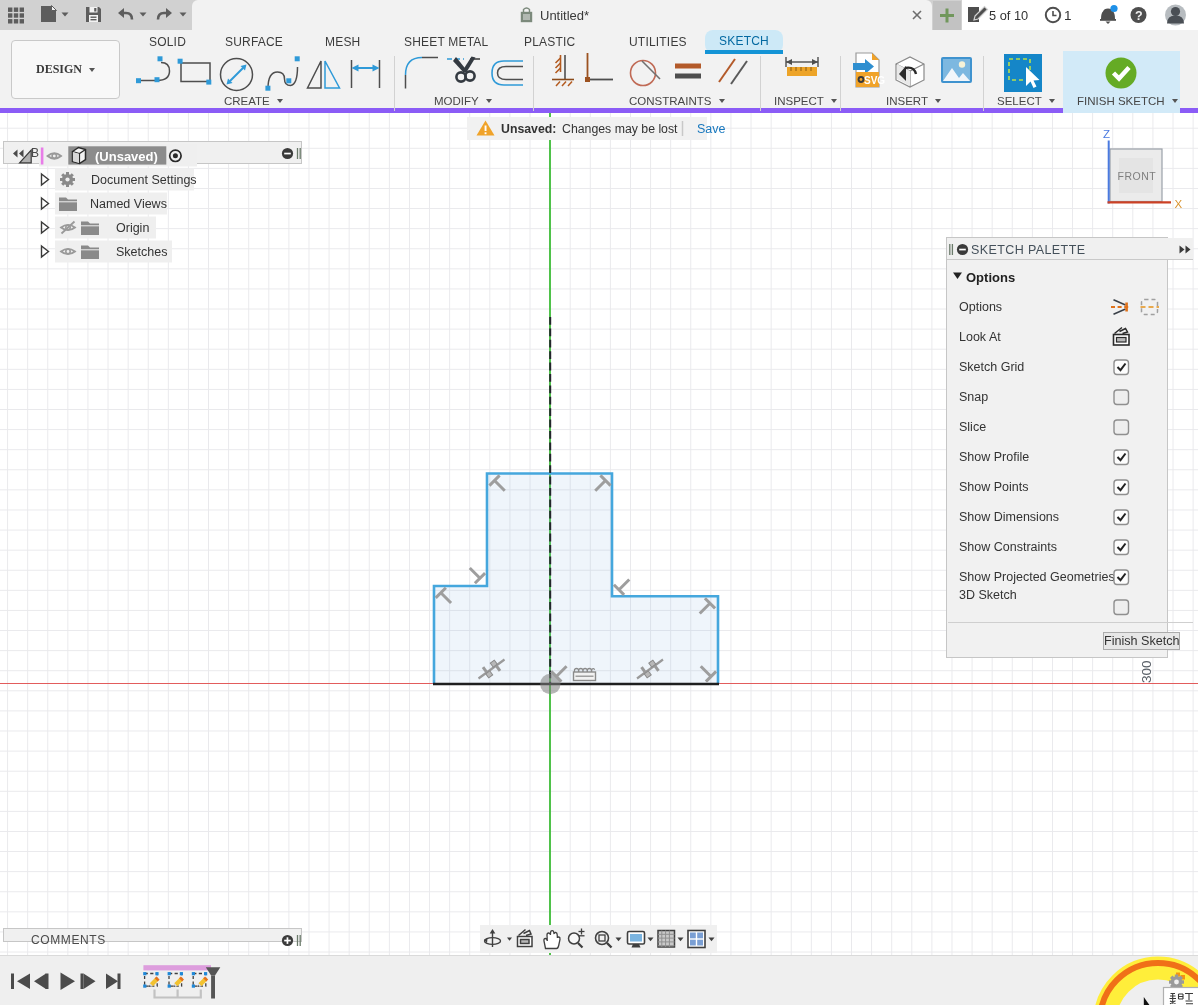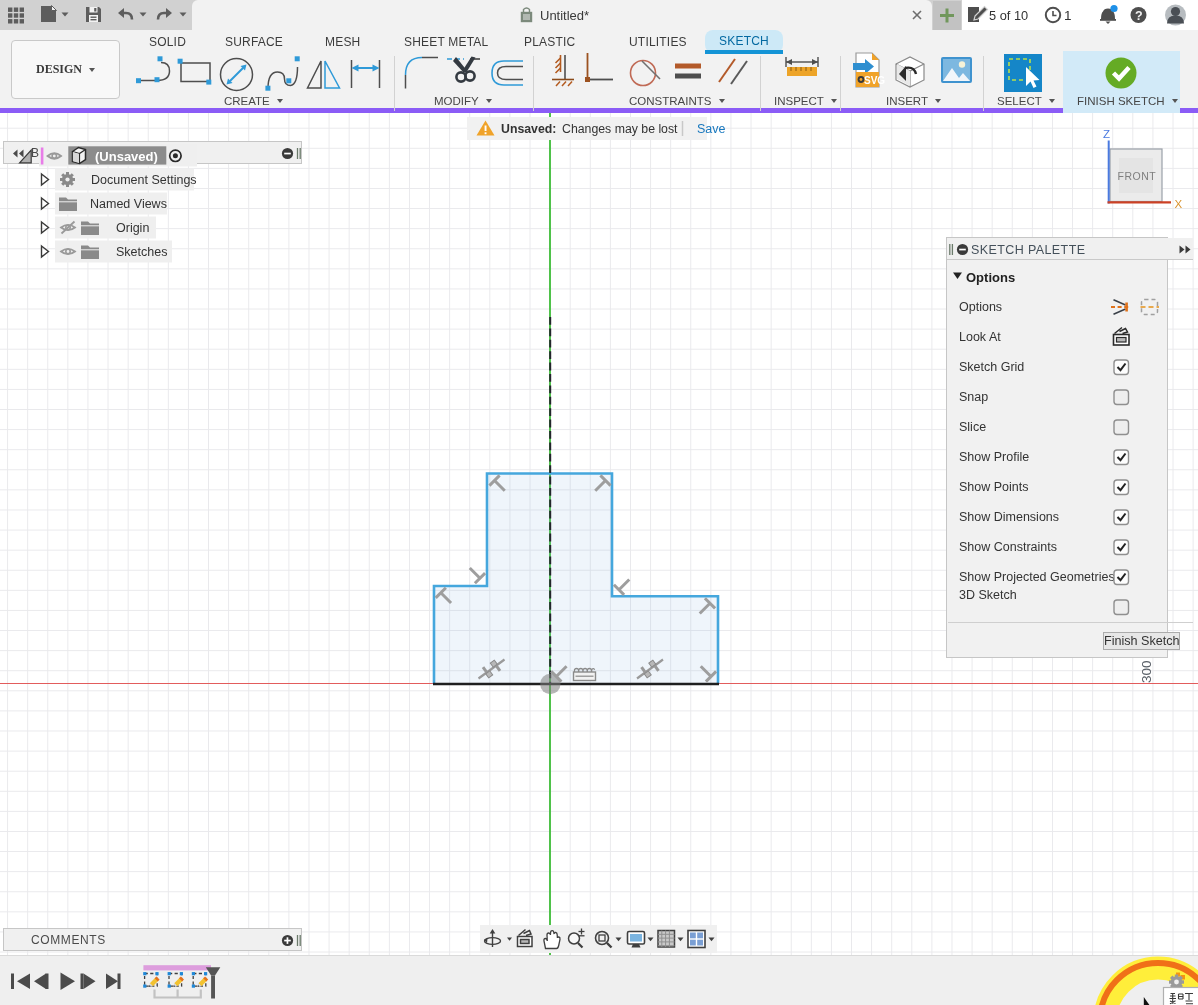--- a/index.html
+++ b/index.html
@@ -20,21 +20,21 @@
 .caret { display:inline-block; width:0; height:0; border-left:3.5px solid transparent; border-right:3.5px solid transparent; border-top:4.5px solid #555; vertical-align:middle; margin-left:4px; margin-bottom:1px; }
 
 #canvas { left:0; top:113px; width:1198px; height:845px;
   background-image:linear-gradient(to right,#e9e9ec 1px,transparent 1px),linear-gradient(to bottom,#e9e9ec 1px,transparent 1px);
   background-size:20.1px 20.1px; background-position:7.1px -5.4px; background-color:#fff; }
 #yaxis { left:549px; top:113px; width:1.7px; height:845px; background:#4fc24a; }
 #xaxis { left:0; top:682.7px; width:1198px; height:1.7px; background:#e25c5c; }
 
 .phead { position:absolute; background:#f0f0f0; border:1px solid #c6c6c6; }
 #browserhead { left:3px; top:117px; width:299px; height:23px;margin-top:24px; }
-#commentshead { left:3px; top:928px; width:299px; height:23px; }
+#commentshead { left:3px; top:928px; width:299px; height:14px; }
 .phead .ptitle { position:absolute; left:27px; top:4px; font-size:12px; color:#4a4a4a; letter-spacing:0.6px; }
 
 #palette { left:946px; top:237px; width:222px; height:421px; background:#f1f1f1; border:1px solid #c6c6c6; }
 .prow { position:absolute; left:12px; font-size:12.5px; color:#333; }
 #finishbtn { position:absolute; left:156px; top:394px; width:77px; height:18px; white-space:nowrap; font-family:"Liberation Sans",sans-serif; background:#e7e7e7; border:1px solid #ababab; font-size:12.6px; color:#333; text-align:center; line-height:17px; }
 
 #timeline { left:0; top:955px; width:1198px; height:50px; background:#efefef; border-top:1px solid #dadada; }
 #navbar { left:480px; top:925px; width:237px; height:28px; background:#f0f0f0; }
 </style>
 </head>

